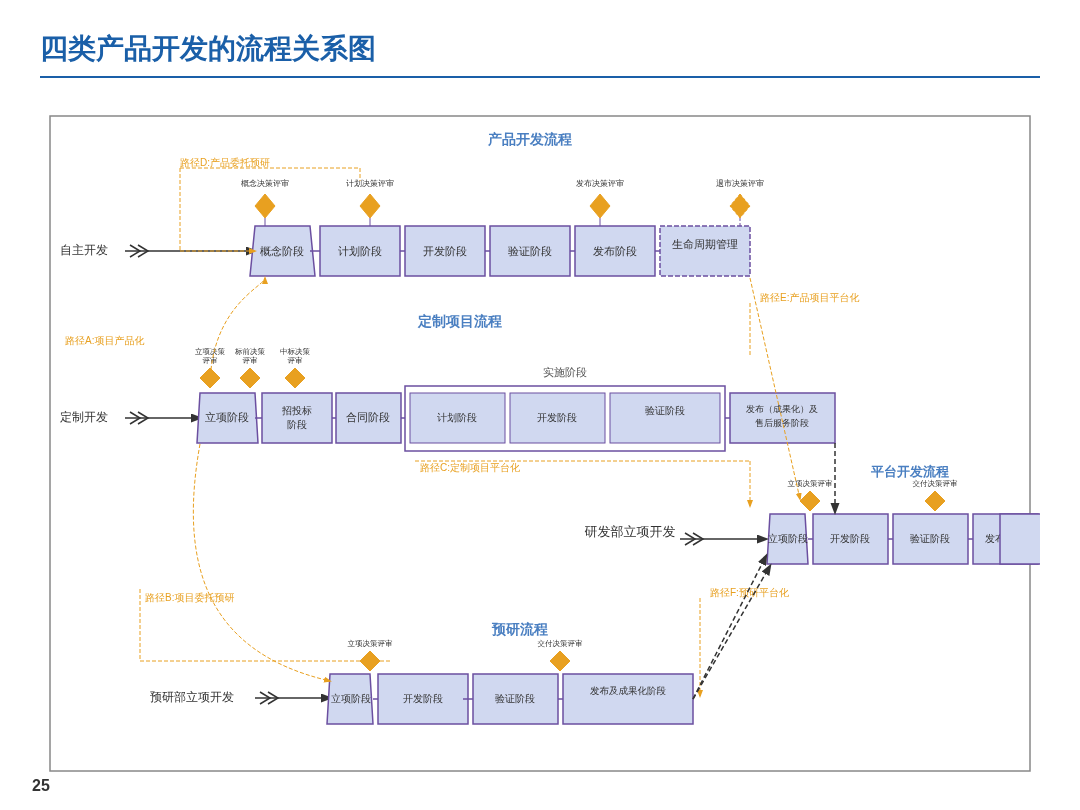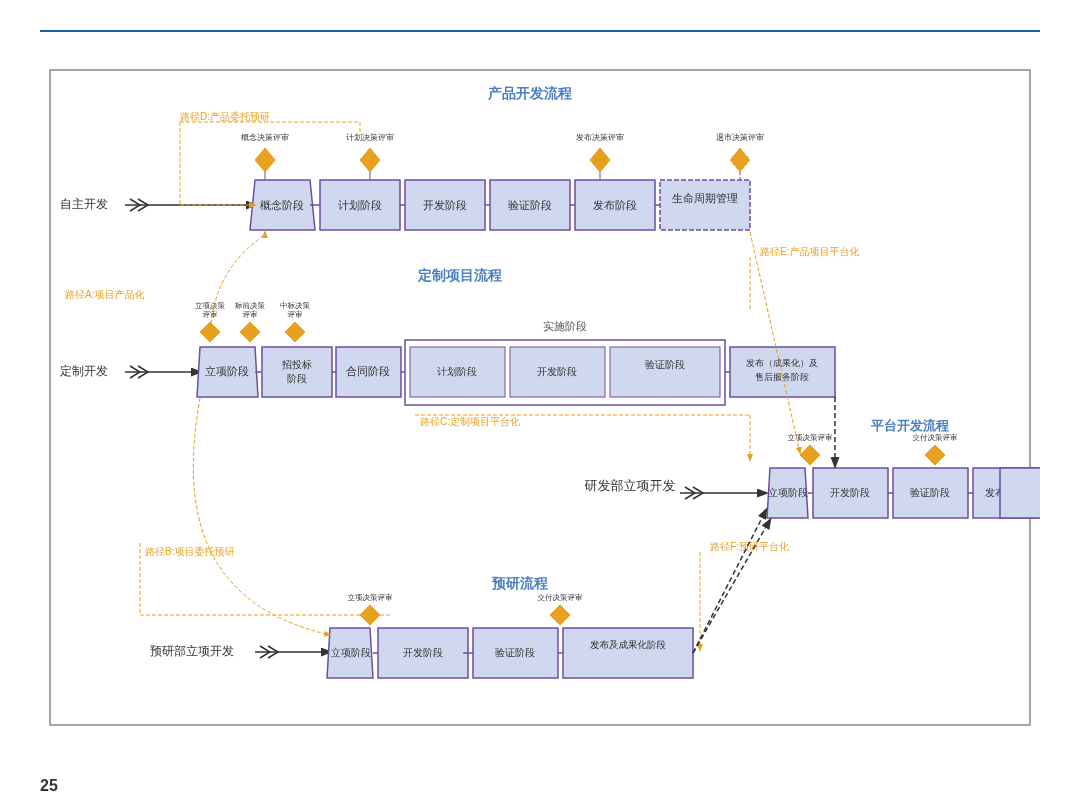--- a/index.html
+++ b/index.html
@@ -35,30 +35,31 @@
     }
     svg {
       position: absolute;
       top: 0; left: 0;
       width: 100%;
       height: 100%;
     }
     .page-num {
       position: absolute;
       bottom: 15px;
-      left: 40px;
+      left: 32px;
       font-size: 16px;
       font-weight: bold;
       color: #333;
     }
   </style>
 </head>
 <body>
 
 <div class="page">
+  <div class="title">四类产品开发的流程关系图</div>
   <div class="title-underline"></div>
 
   <div class="diagram-container">
     <svg viewBox="0 0 1000 670" xmlns="http://www.w3.org/2000/svg">
       <defs>
         <marker id="arrowBlack" markerWidth="8" markerHeight="8" refX="6" refY="3" orient="auto">
           <path d="M0,0 L0,6 L8,3 z" fill="#333"></path>
         </marker>
         <marker id="arrowBlue" markerWidth="8" markerHeight="8" refX="6" refY="3" orient="auto">
           <path d="M0,0 L0,6 L8,3 z" fill="#1a5fa8"></path>

